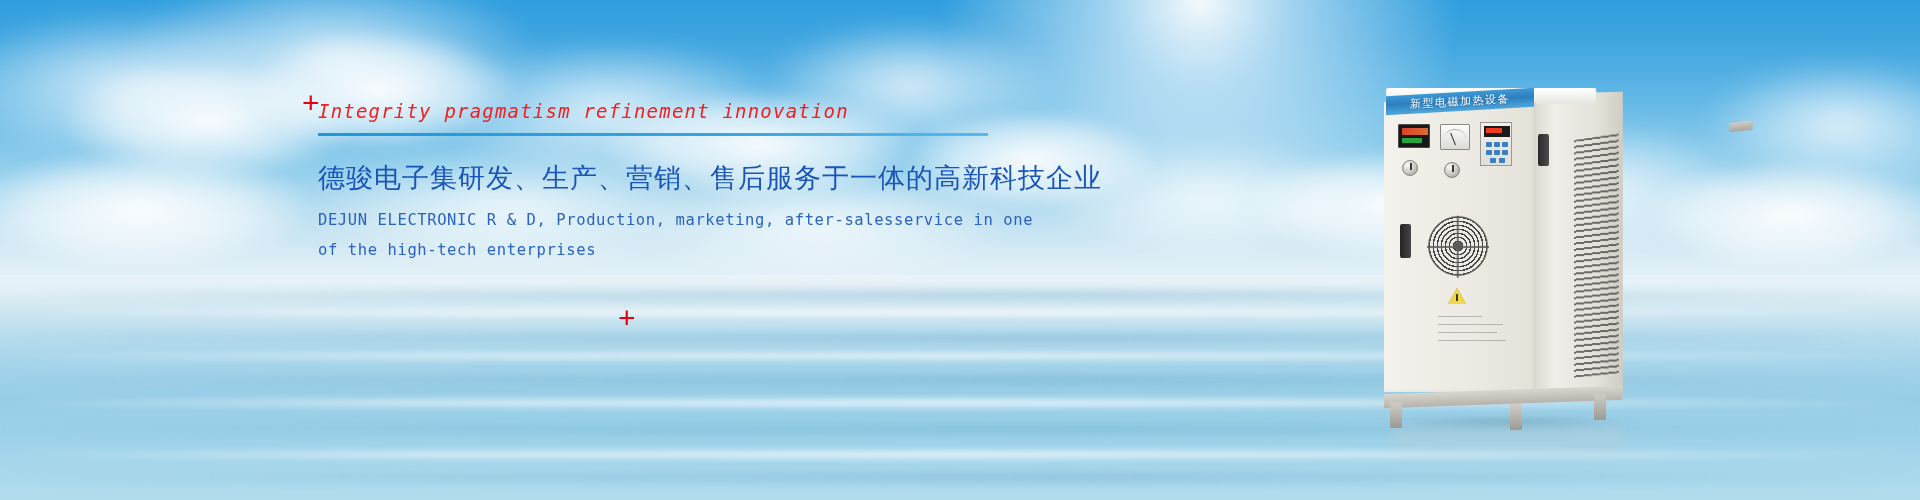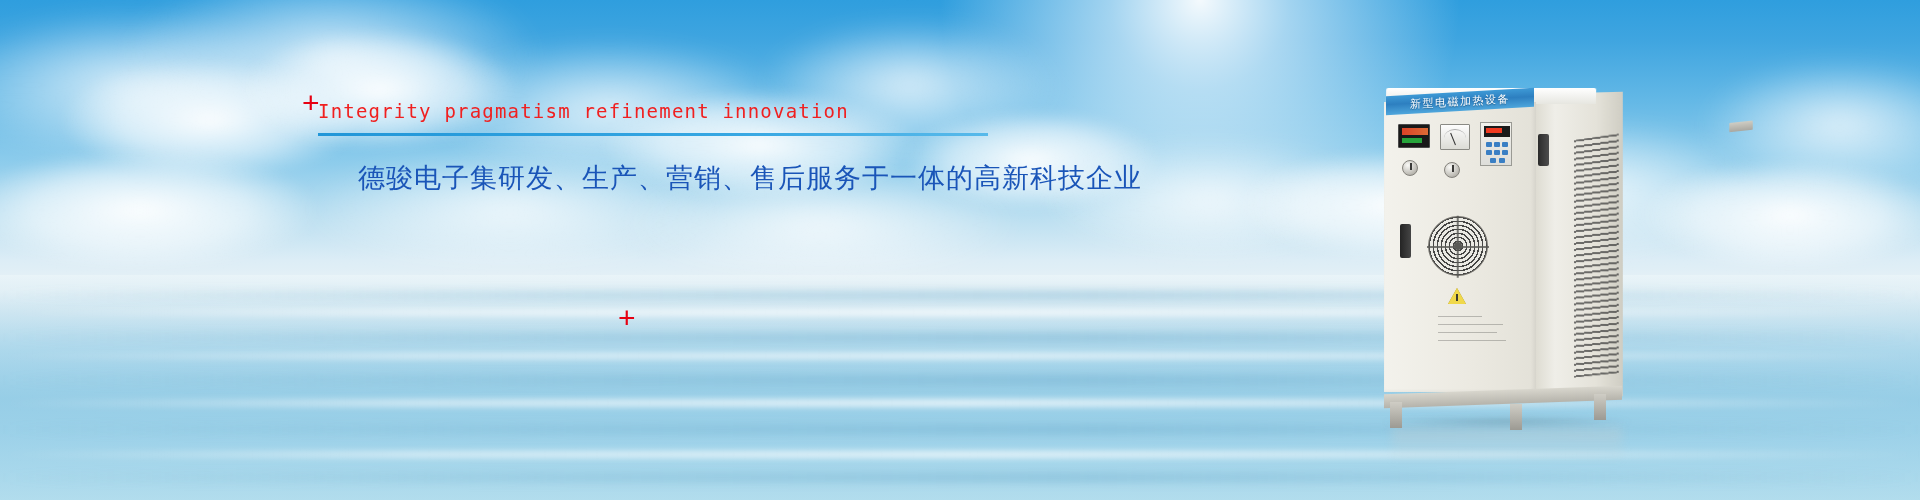--- a/index.html
+++ b/index.html
@@ -96,35 +96,35 @@
     white-space:nowrap;
     margin-top:26px;
   }
   #tagline-en {
     font-family:"DejaVu Sans Mono", monospace;
     font-size:19px;
     color:#f02020;
     letter-spacing:1.2px;
     margin-top:12px;
     white-space:nowrap;
+    font-style:italic;
   }
   #divider {
     height:3px;
     width:670px;
     margin-top:11px;
     background:linear-gradient(to right, #2196d8 0%, #35a6e2 60%, #57b9ea 100%);
   }
   #subhead-cn {
     font-family:"DejaVu Sans", sans-serif;
     font-size:27px;
     color:#1a55b8;
     letter-spacing:1px;
     margin-top:24px;
     white-space:nowrap;
-    margin-left:40px;
   }
   .desc-en {
     font-family:"DejaVu Sans Mono", monospace;
     font-size:15.5px;
     color:#2a63c0;
     letter-spacing:0.6px;
     line-height:1.95;
     white-space:nowrap;
   }
   #desc-block { margin-top:9px; }
@@ -392,20 +392,24 @@
 
     <span class="plus" id="plus-top">+</span>
 
 
     <div id="tagline-en">Integrity  pragmatism  refinement  innovation</div>
 
     <div id="divider"></div>
 
     <div id="subhead-cn">德骏电子集研发、生产、营销、售后服务于一体的高新科技企业</div>
 
+    <div id="desc-block">
+      <div class="desc-en">DEJUN ELECTRONIC R &amp; D, Production, marketing, after-salesservice in one</div>
+      <div class="desc-en">of the high-tech enterprises</div>
+    </div>
 
     <span class="plus" id="plus-bottom">+</span>
   </div>
 
   <div id="machine">
 
     <div class="m-shadow"></div>
     <div class="m-reflect"></div>
 
     <div class="m-side">

